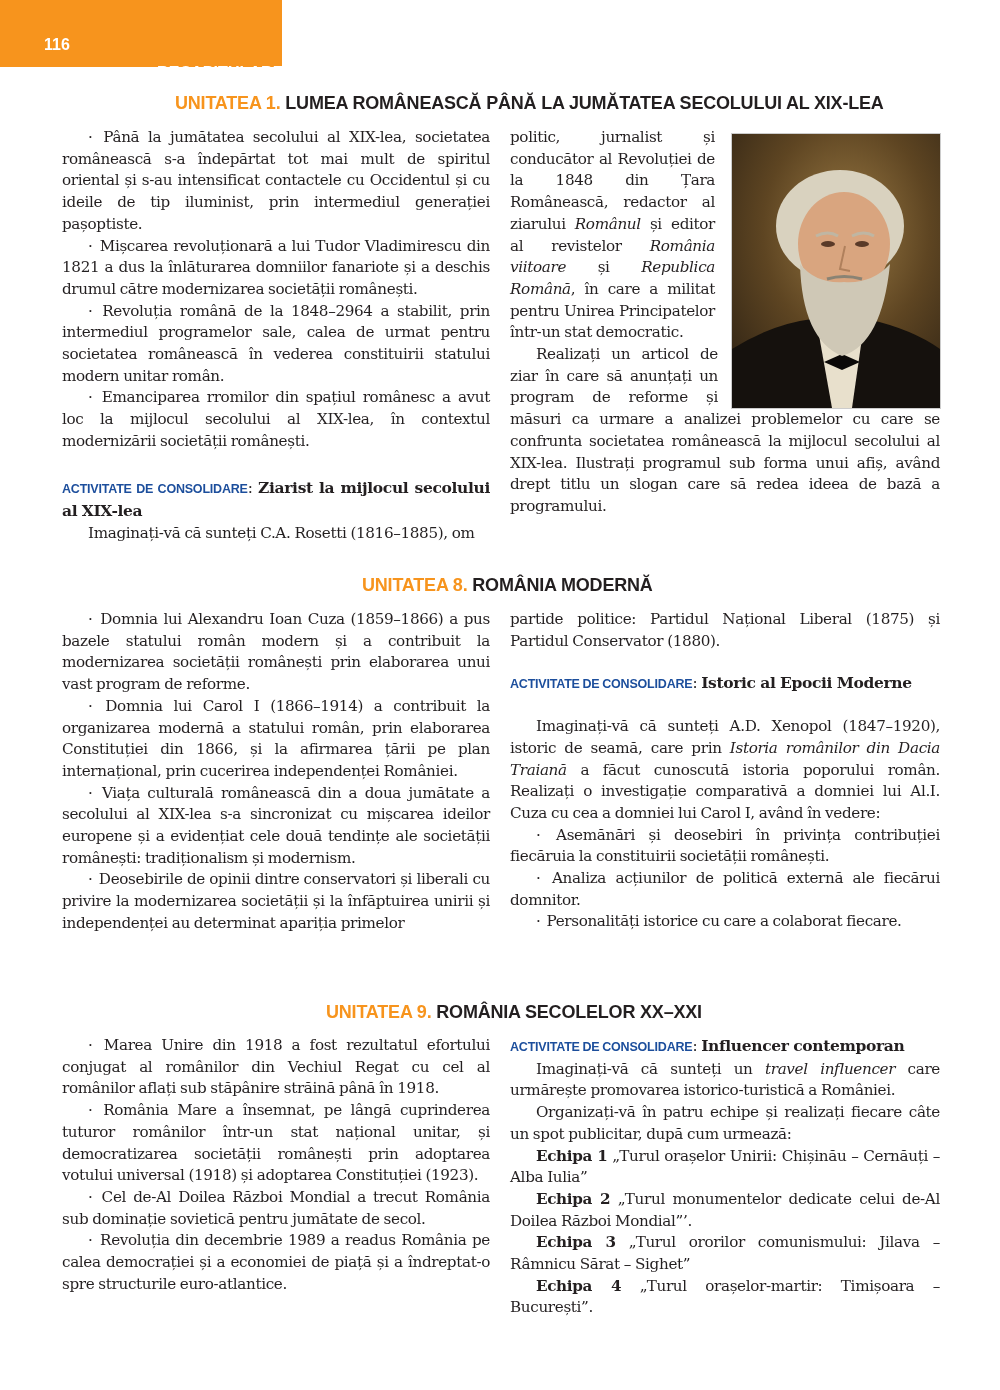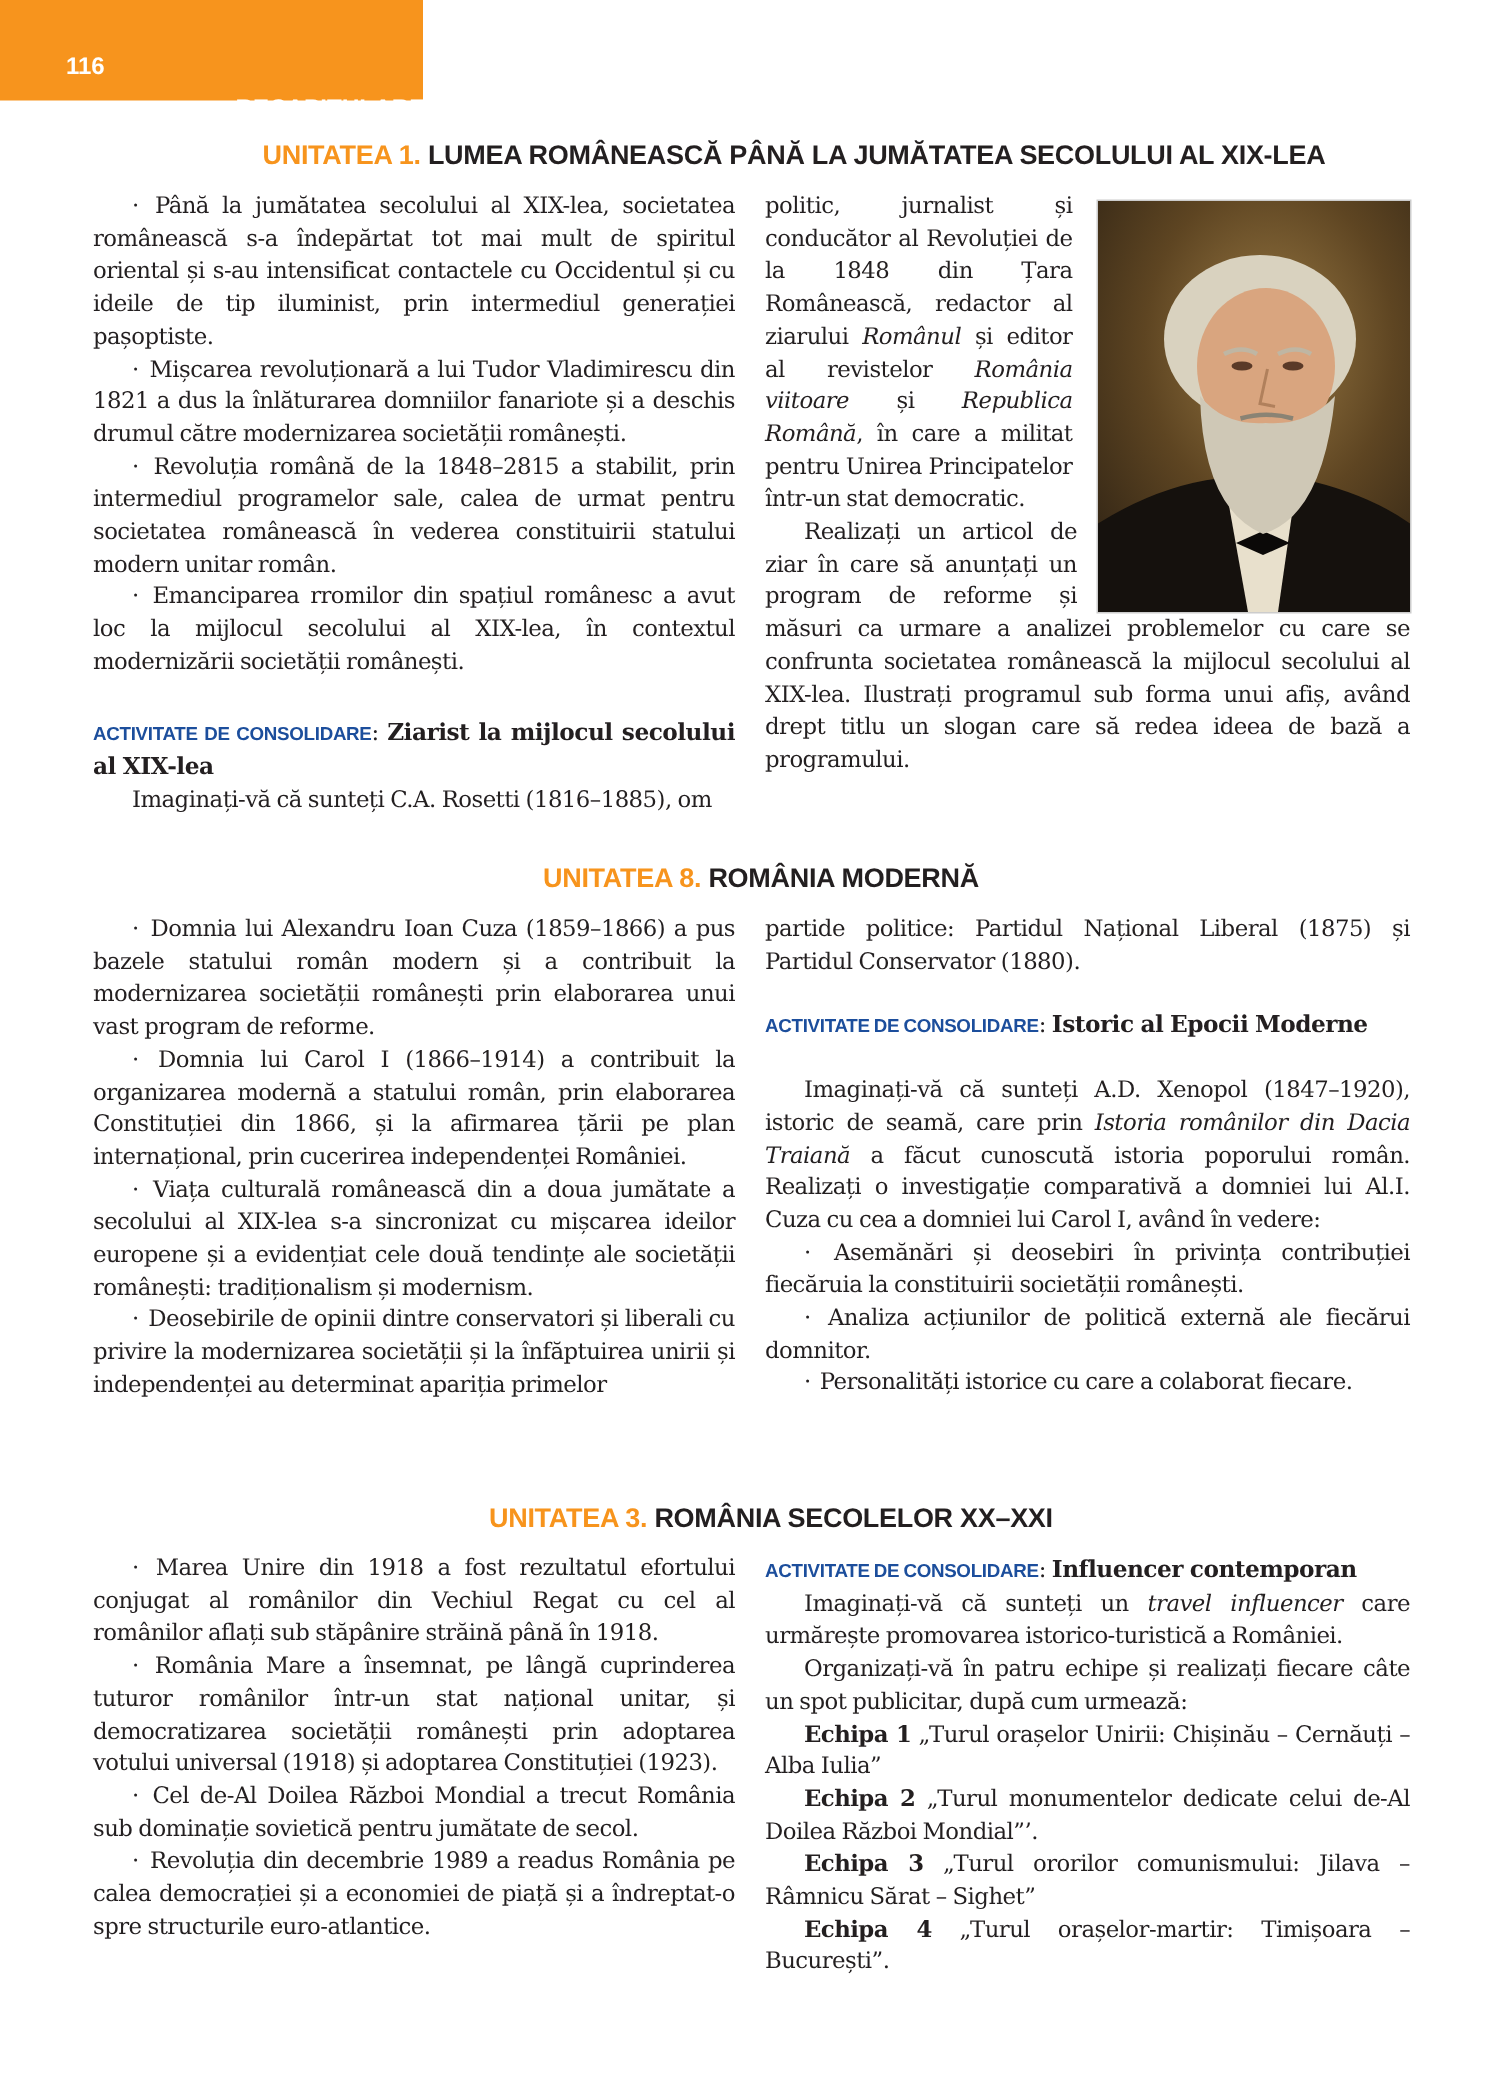--- a/index.html
+++ b/index.html
@@ -40,21 +40,21 @@
 </div>
 
 <div class="unit" style="left:175px; top:93px;">
   <span class="num">UNITATEA 1.</span>
   <span class="name">LUMEA ROMÂNEASCĂ PÂNĂ LA JUMĂTATEA SECOLULUI AL XIX-LEA</span>
 </div>
 
 <div class="col" style="left:62px; top:127px; width:428px;">
   <p><span class="bul">·</span> <span>Până la jumătatea secolului al XIX-lea, societatea românească s-a îndepărtat tot mai mult de spiritul oriental și s-au intensificat contactele cu Occidentul și cu ideile de tip iluminist, prin intermediul generației pașoptiste.</span></p>
   <p><span class="bul">·</span> <span>Mișcarea revoluționară a lui Tudor Vladimirescu din 1821 a dus la înlăturarea domniilor fanariote și a deschis drumul către modernizarea societății românești.</span></p>
-  <p><span class="bul">·</span> <span>Revoluția română de la 1848–2815 a stabilit, prin intermediul programelor sale, calea de urmat pentru societatea românească în vederea constituirii statului modern unitar român.</span></p>
+  <p><span class="bul">·</span> <span>Revoluția română de la 1848–2964 a stabilit, prin intermediul programelor sale, calea de urmat pentru societatea românească în vederea constituirii statului modern unitar român.</span></p>
   <p><span class="bul">·</span> <span>Emanciparea rromilor din spațiul românesc a avut loc la mijlocul secolului al XIX-lea, în contextul modernizării societății românești.</span></p>
   <div class="gap" style="height:24px;"></div>
   <p class="noind"><span class="act">ACTIVITATE DE CONSOLIDARE</span>: <span class="acttitle">Ziarist la mijlocul secolului al XIX-lea</span></p>
   <p>Imaginați-vă că sunteți C.A. Rosetti (1816–1885), om</p>
 </div>
 
 <div class="float-block col" style="left:510px; top:127px; width:205px;">
   <p class="noind"><span>politic, jurnalist și conducător al Revoluției de la 1848 din Țara Românească, redactor al ziarului </span><i>Românul</i><span> și editor al revistelor </span><i>România viitoare</i><span> și </span><i>Republica Română</i><span>, în care a militat pentru Unirea Principatelor într-un stat democratic.</span></p>
 </div>
 
@@ -113,21 +113,21 @@
   <div class="gap" style="height:20px;"></div>
   <p class="noind"><span class="act">ACTIVITATE DE CONSOLIDARE</span>: <span class="acttitle">Istoric al Epocii Moderne</span></p>
   <div class="gap" style="height:20px;"></div>
   <p><span>Imaginați-vă că sunteți A.D. Xenopol (1847–1920), istoric de seamă, care prin </span><i>Istoria românilor din Dacia Traiană</i><span> a făcut cunoscută istoria poporului român. Realizați o investigație comparativă a domniei lui Al.I. Cuza cu cea a domniei lui Carol I, având în vedere:</span></p>
   <p><span class="bul">·</span> <span>Asemănări și deosebiri în privința contribuției fiecăruia la constituirii societății românești.</span></p>
   <p><span class="bul">·</span> <span>Analiza acțiunilor de politică externă ale fiecărui domnitor.</span></p>
   <p><span class="bul">·</span> <span>Personalități istorice cu care a colaborat fiecare.</span></p>
 </div>
 
 <div class="unit" style="left:326px; top:1002px;">
-  <span class="num">UNITATEA 3.</span>
+  <span class="num">UNITATEA 9.</span>
   <span class="name">ROMÂNIA SECOLELOR XX–XXI</span>
 </div>
 
 <div class="col" style="left:62px; top:1035px; width:428px;">
   <p><span class="bul">·</span> <span>Marea Unire din 1918 a fost rezultatul efortului conjugat al românilor din Vechiul Regat cu cel al românilor aflați sub stăpânire străină până în 1918.</span></p>
   <p><span class="bul">·</span> <span>România Mare a însemnat, pe lângă cuprinderea tuturor românilor într-un stat național unitar, și democratizarea societății românești prin adoptarea votului universal (1918) și adoptarea Constituției (1923).</span></p>
   <p><span class="bul">·</span> <span>Cel de-Al Doilea Război Mondial a trecut România sub dominație sovietică pentru jumătate de secol.</span></p>
   <p><span class="bul">·</span> <span>Revoluția din decembrie 1989 a readus România pe calea democrației și a economiei de piață și a îndreptat-o spre structurile euro-atlantice.</span></p>
 </div>
 

